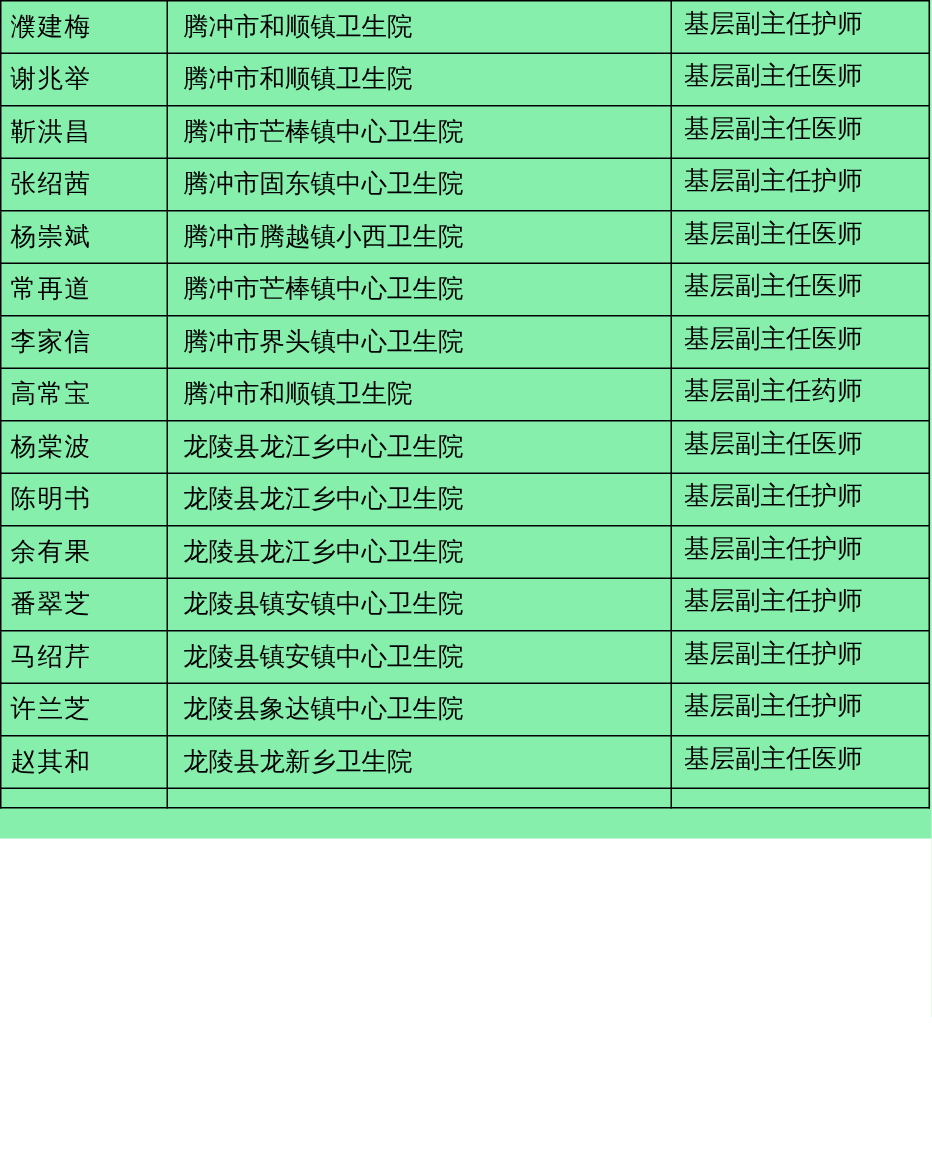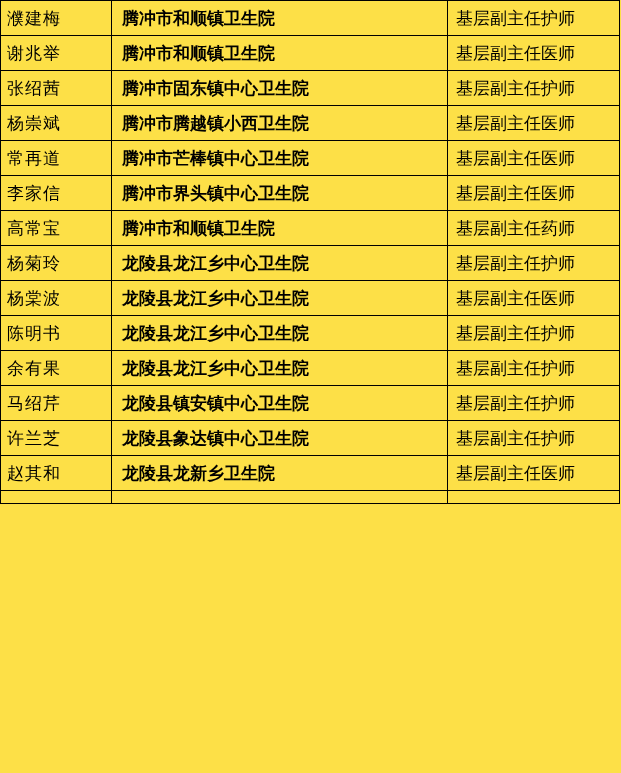--- a/index.html
+++ b/index.html
@@ -9,23 +9,23 @@
   }
   body {
     width: 621px;
     height: 773px;
     font-family: "Liberation Sans", "DejaVu Sans", sans-serif;
     color: #000000;
     overflow: hidden;
   }
   #page {
     width: 621px;
-    height: 773px;
+    height: 559px;
     position: relative;
-    background: #fde047;
+    background: #86efac;
   }
   table.roster {
     border-collapse: collapse;
     width: 619px;
     margin: 0;
     table-layout: fixed;
   }
   table.roster col.c-name { width: 111px; }
   table.roster col.c-org  { width: 336px; }
   table.roster col.c-title{ width: 172px; }
@@ -38,24 +38,24 @@
     white-space: nowrap;
     overflow: hidden;
     vertical-align: middle;
     font-family: "DejaVu Sans", "Liberation Sans", sans-serif;
   }
   table.roster td.name {
     letter-spacing: 1px;
   }
   table.roster td.org {
     padding-left: 10px;
-    font-weight: bold;
   }
   table.roster td.title {
     padding-left: 8px;
+    font-family: Liberation Mono, monospace;
   }
   table.roster tr.partial td {
     height: 12px;
     line-height: 12px;
   }
 </style>
 </head>
 <body>
 
 <div id="page">
@@ -70,20 +70,25 @@
         <td class="name">濮建梅</td>
         <td class="org">腾冲市和顺镇卫生院</td>
         <td class="title">基层副主任护师</td>
       </tr>
       <tr>
         <td class="name">谢兆举</td>
         <td class="org">腾冲市和顺镇卫生院</td>
         <td class="title">基层副主任医师</td>
       </tr>
       <tr>
+        <td class="name">靳洪昌</td>
+        <td class="org">腾冲市芒棒镇中心卫生院</td>
+        <td class="title">基层副主任医师</td>
+      </tr>
+      <tr>
         <td class="name">张绍茜</td>
         <td class="org">腾冲市固东镇中心卫生院</td>
         <td class="title">基层副主任护师</td>
       </tr>
       <tr>
         <td class="name">杨崇斌</td>
         <td class="org">腾冲市腾越镇小西卫生院</td>
         <td class="title">基层副主任医师</td>
       </tr>
       <tr>
@@ -95,37 +100,37 @@
         <td class="name">李家信</td>
         <td class="org">腾冲市界头镇中心卫生院</td>
         <td class="title">基层副主任医师</td>
       </tr>
       <tr>
         <td class="name">高常宝</td>
         <td class="org">腾冲市和顺镇卫生院</td>
         <td class="title">基层副主任药师</td>
       </tr>
       <tr>
-        <td class="name">杨菊玲</td>
-        <td class="org">龙陵县龙江乡中心卫生院</td>
-        <td class="title">基层副主任护师</td>
-      </tr>
-      <tr>
         <td class="name">杨棠波</td>
         <td class="org">龙陵县龙江乡中心卫生院</td>
         <td class="title">基层副主任医师</td>
       </tr>
       <tr>
         <td class="name">陈明书</td>
         <td class="org">龙陵县龙江乡中心卫生院</td>
         <td class="title">基层副主任护师</td>
       </tr>
       <tr>
         <td class="name">余有果</td>
         <td class="org">龙陵县龙江乡中心卫生院</td>
+        <td class="title">基层副主任护师</td>
+      </tr>
+      <tr>
+        <td class="name">番翠芝</td>
+        <td class="org">龙陵县镇安镇中心卫生院</td>
         <td class="title">基层副主任护师</td>
       </tr>
       <tr>
         <td class="name">马绍芹</td>
         <td class="org">龙陵县镇安镇中心卫生院</td>
         <td class="title">基层副主任护师</td>
       </tr>
       <tr>
         <td class="name">许兰芝</td>
         <td class="org">龙陵县象达镇中心卫生院</td>

